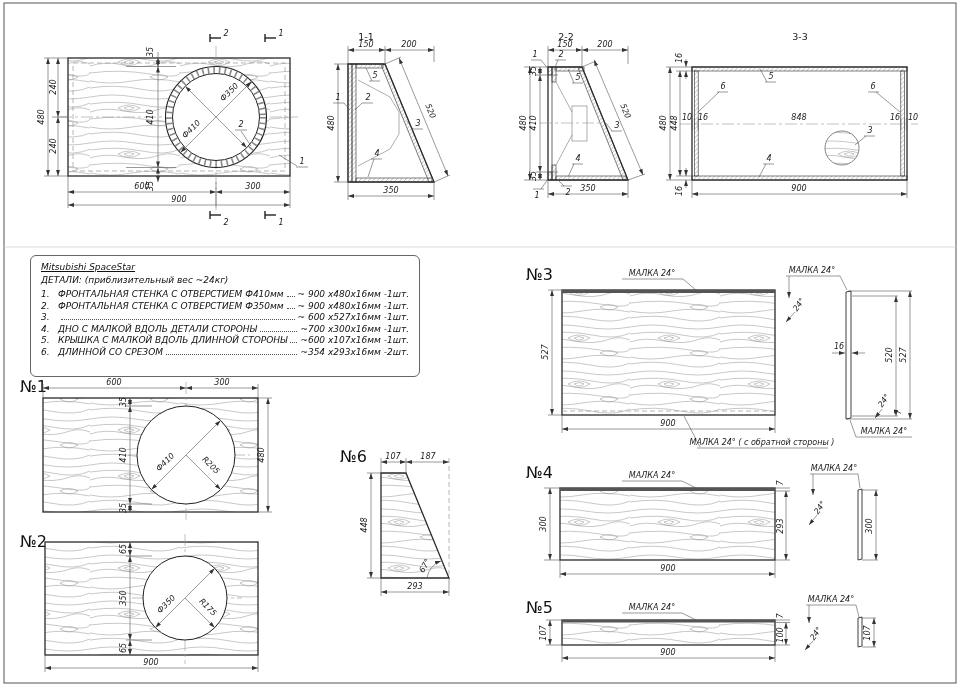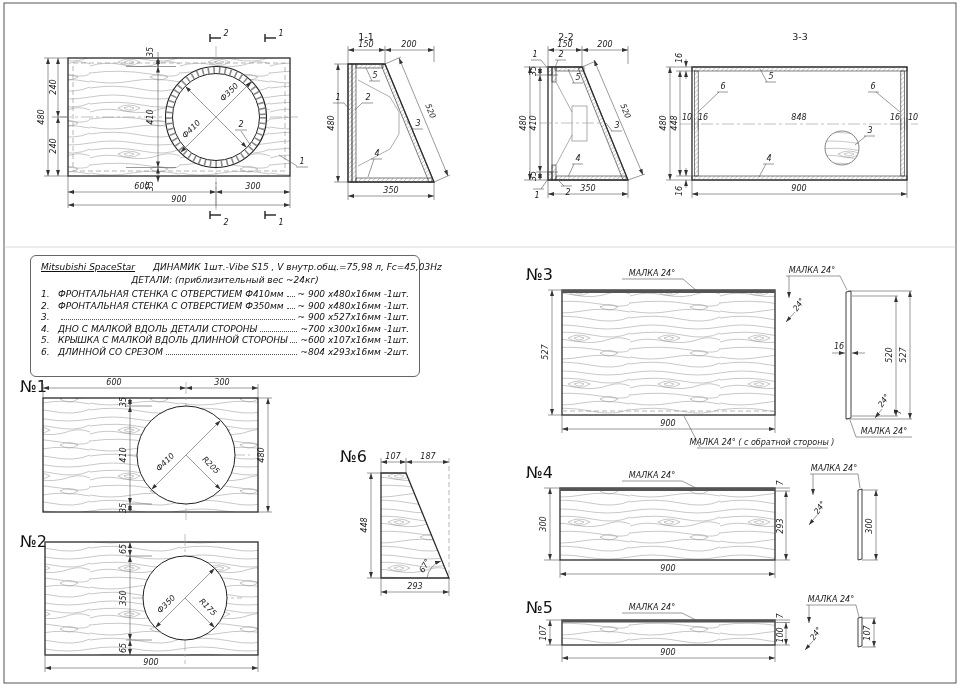--- a/index.html
+++ b/index.html
@@ -17,23 +17,23 @@
   .me{marker-end:url(#ar);}
   .cl{fill:none;stroke:#999;stroke-width:.6;stroke-dasharray:12 3 3 3;}
   .hid{fill:none;stroke:#999;stroke-width:.7;stroke-dasharray:5 3;}
   .hat{fill:url(#hatch);stroke:#2a2a2a;stroke-width:.6;}
   .wood{fill:url(#wood);stroke:#2a2a2a;stroke-width:1.3;}
   .ck{fill:none;stroke:#222;stroke-width:1.4;}
   
   .spec{position:absolute;left:30px;top:255px;width:390px;height:122px;border:1.2px solid #666;
         border-radius:6px;padding:6px 10px 4px 10px;box-sizing:border-box;
         font:italic 9px "DejaVu Sans",sans-serif;color:#111;}
-  .spec .l1{display:flex;gap:18px;margin-bottom:3px;white-space:nowrap;}
+  .spec .l1{display:flex;gap:28px;margin-bottom:3px;white-space:nowrap;}
   .spec .brand{text-decoration:underline;}
-  .spec .l2{margin-bottom:4px;text-align:center;}
+  .spec .l2{margin-bottom:4px;}
   .spec .row{display:flex;align-items:flex-end;margin-bottom:1.5px;white-space:nowrap;}
   .spec .num{width:17px;flex:0 0 17px;}
   .spec .dots{flex:1;border-bottom:1px dotted #555;margin:0 3px 2px 3px;min-width:6px;}
 </style>
 </head>
 <body>
 
 <div class="sheet">
 
 <svg width="960" height="688" viewBox="0 0 960 688">
@@ -514,53 +514,52 @@
           <line x1="862" y1="647" x2="876" y2="647" class="d"></line>
       <line x1="874" y1="618" x2="874" y2="647" class="d dl"></line>
       <text class="tx" transform="rotate(-90 870 633)" x="870" y="633">107</text>
     </g>
   </g>
 </svg>
 
   <div class="spec">
     <div class="l1">
       <span class="brand">Mitsubishi SpaceStar</span>
-      <span>ДИНАМИК  1шт.-Vibe S15 , V внутр.общ.=75,98 л, Fc=45,03Hz</span>
     </div>
     <div class="l2">ДЕТАЛИ: (приблизительный вес  ~24кг)</div>
     <div class="row">
       <span class="num">1.</span>
       <span class="nm">ФРОНТАЛЬНАЯ СТЕНКА С ОТВЕРСТИЕМ  Ф410мм</span>
       <span class="dots"></span>
       <span class="sz">~ 900 x480x16мм  -1шт.</span>
     </div>
     <div class="row">
       <span class="num">2.</span>
       <span class="nm">ФРОНТАЛЬНАЯ СТЕНКА С ОТВЕРСТИЕМ  Ф350мм</span>
       <span class="dots"></span>
       <span class="sz">~ 900 x480x16мм  -1шт.</span>
     </div>
     <div class="row">
       <span class="num">3.</span>
       <span class="dots"></span>
-      <span class="sz">~ 900 x527x16мм  -1шт.</span>
+      <span class="sz">~ 600 x527x16мм  -1шт.</span>
     </div>
     <div class="row">
       <span class="num">4.</span>
       <span class="nm">ДНО С МАЛКОЙ ВДОЛЬ ДЕТАЛИ СТОРОНЫ</span>
       <span class="dots"></span>
       <span class="sz">~700 x300x16мм  -1шт.</span>
     </div>
     <div class="row">
       <span class="num">5.</span>
       <span class="nm">КРЫШКА С МАЛКОЙ ВДОЛЬ ДЛИННОЙ СТОРОНЫ</span>
       <span class="dots"></span>
       <span class="sz">~600 x107x16мм  -1шт.</span>
     </div>
     <div class="row">
       <span class="num">6.</span>
       <span class="nm">ДЛИННОЙ СО СРЕЗОМ</span>
       <span class="dots"></span>
-      <span class="sz">~804 x293x16мм  -2шт.</span>
+      <span class="sz">~354 x293x16мм  -2шт.</span>
     </div>
   </div>
 
 </div>
 
 </body></html>

